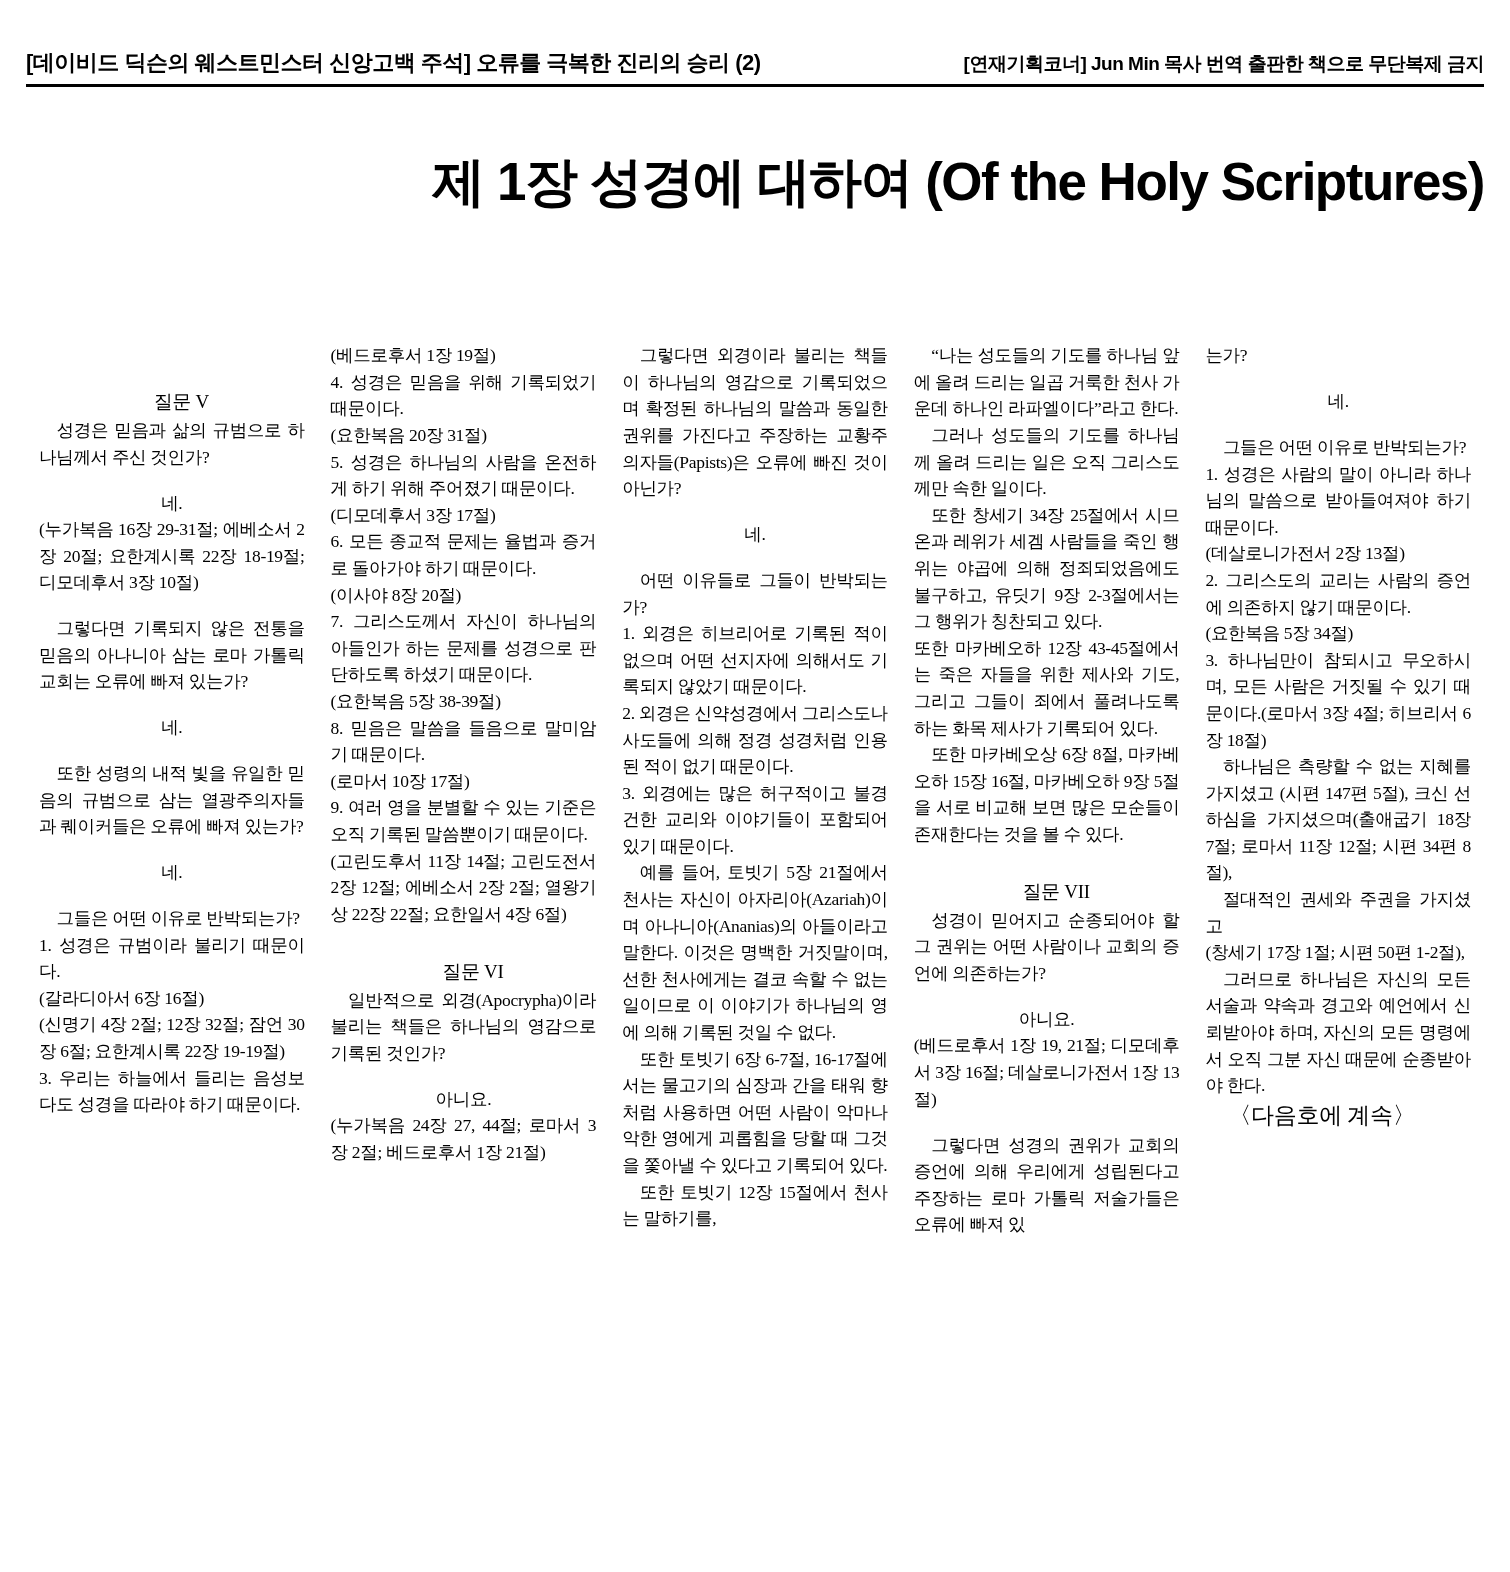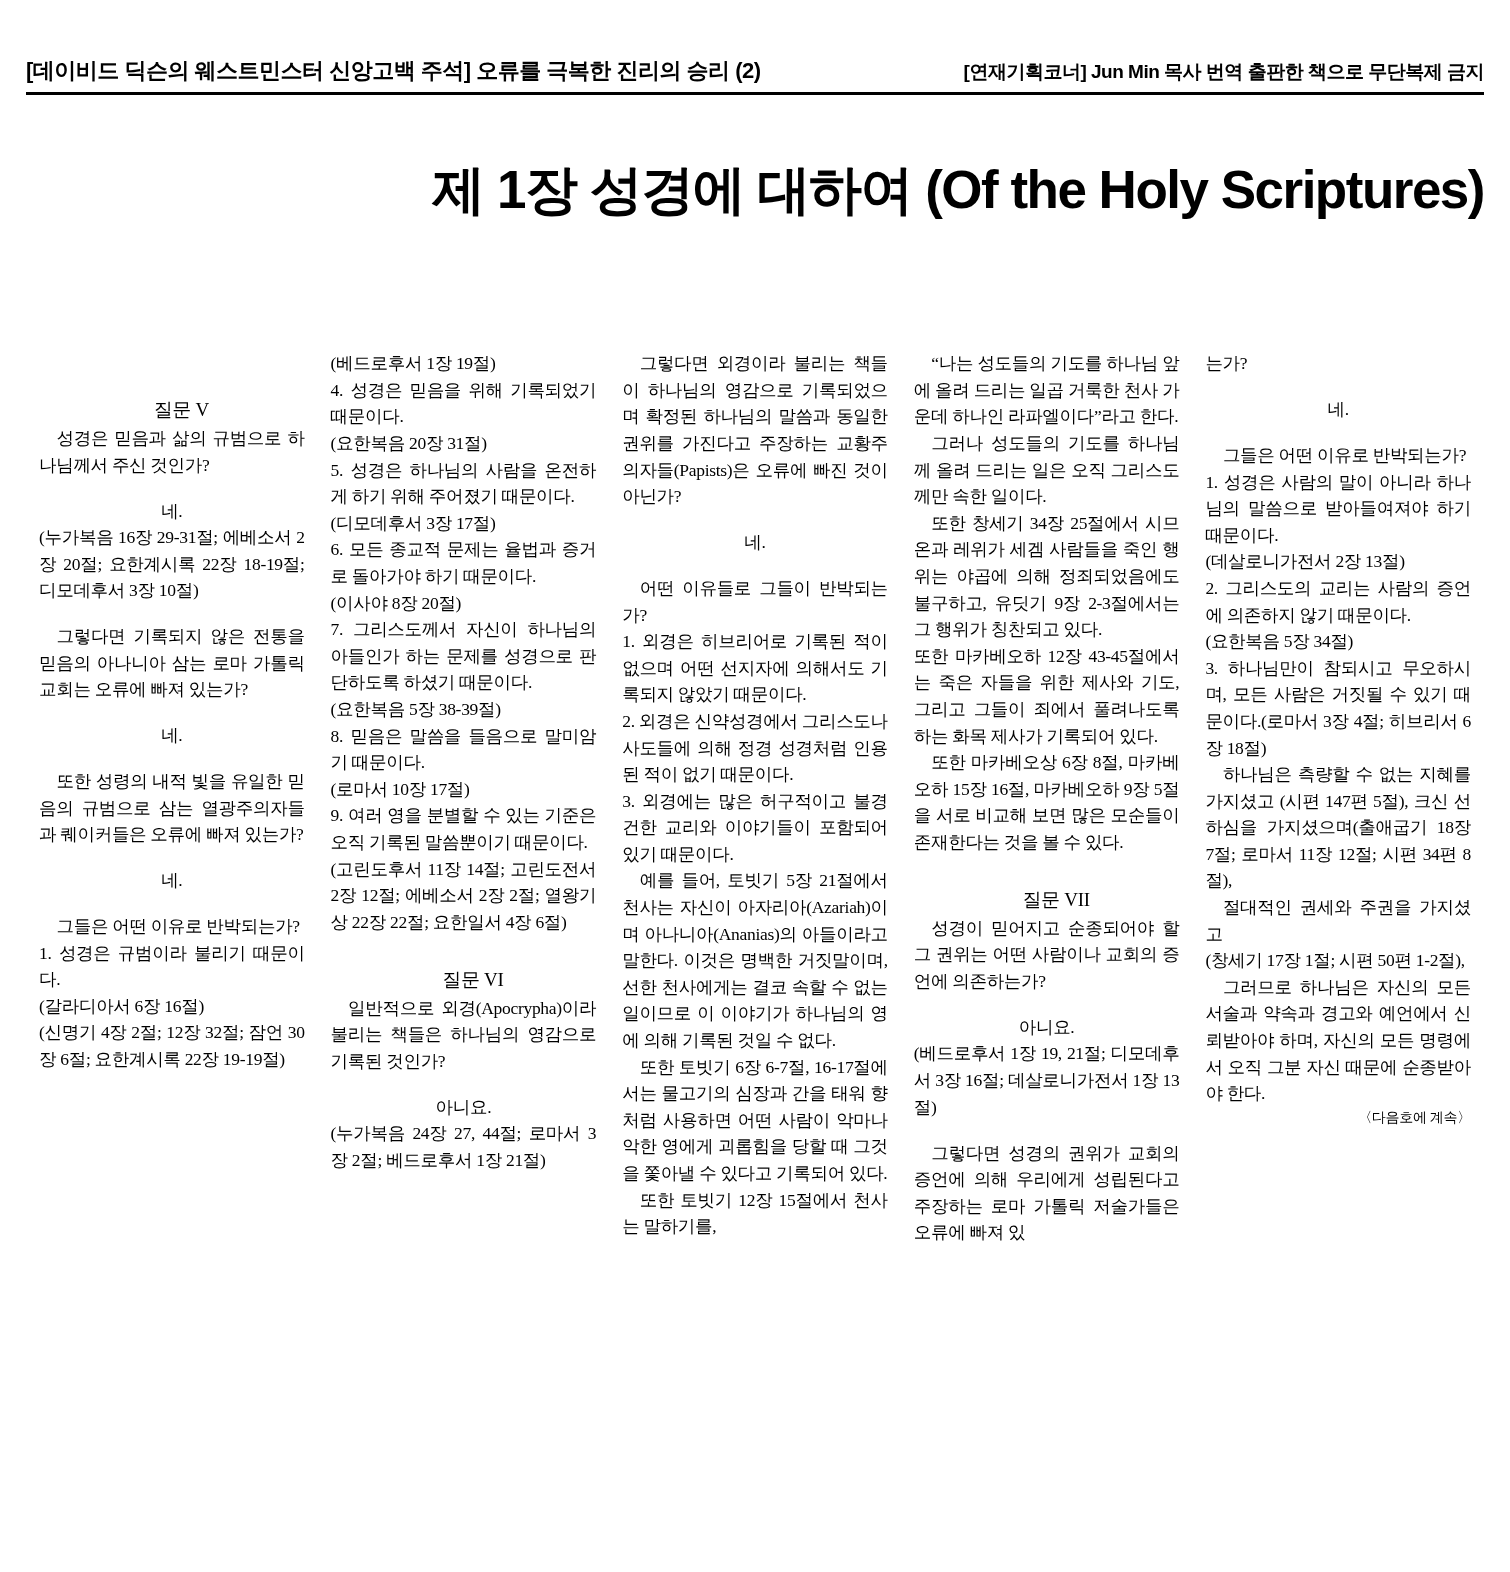--- a/index.html
+++ b/index.html
@@ -24,21 +24,20 @@
   }
 
   
   .masthead {
     display: flex;
     align-items: baseline;
     justify-content: space-between;
     padding-top: 48px;
     border-bottom: 3px solid #000;
     padding-bottom: 6px;
-    margin-top: 8px;
   }
   .masthead-left {
     font-family: "Liberation Sans", "DejaVu Sans", sans-serif;
     font-weight: bold;
     font-size: 22px;
     letter-spacing: -0.5px;
     white-space: nowrap;
   }
   .masthead-right {
     font-family: "Liberation Sans", "DejaVu Sans", sans-serif;
@@ -98,24 +97,24 @@
     font-weight: normal;
     font-size: 19px;
     margin: 0 0 1.0em 0;
     text-indent: 0;
     font-family: "Liberation Serif", "DejaVu Serif", serif;
   }
   .qhead.spaced {
     margin-top: 1.6em;
   }
   .endnote {
-    text-align: right;
+    text-align: left;
     text-indent: 0;
     margin-top: 1.4em;
-    font-size: 14px;
+    font-size: 23px;
   }
 </style>
 </head>
 <body>
 
 <div class="page">
 
   <div class="masthead">
     <div class="masthead-left">[데이비드 딕슨의 웨스트민스터 신앙고백 주석]  오류를 극복한 진리의 승리 (2)</div>
     <div class="masthead-right">[연재기획코너] Jun Min 목사 번역 출판한 책으로 무단복제 금지</div>
@@ -132,20 +131,21 @@
         <p class="center gap">네.</p>
         <p class="noindent">(누가복음 16장 29-31절; 에베소서 2장 20절; 요한계시록 22장 18-19절; 디모데후서 3장 10절)</p>
         <p class="gap">그렇다면 기록되지 않은 전통을 믿음의 아나니아 삼는 로마 가톨릭 교회는 오류에 빠져 있는가?</p>
         <p class="center gap">네.</p>
         <p class="gap">또한 성령의 내적 빛을 유일한 믿음의 규범으로 삼는 열광주의자들과 퀘이커들은 오류에 빠져 있는가?</p>
         <p class="center gap">네.</p>
         <p class="gap">그들은 어떤 이유로 반박되는가?</p>
         <p class="noindent">1. 성경은 규범이라 불리기 때문이다.</p>
         <p class="noindent">(갈라디아서 6장 16절)</p>
         <p class="noindent">(신명기 4장 2절; 12장 32절; 잠언 30장 6절; 요한계시록 22장 19-19절)</p>
+        <p class="noindent">3. 우리는 하늘에서 들리는 음성보다도 성경을 따라야 하기 때문이다.</p>
       </div>
     <div class="col" id="col-2">
         <p class="noindent">(베드로후서 1장 19절)</p>
         <p class="noindent">4. 성경은 믿음을 위해 기록되었기 때문이다.</p>
         <p class="noindent">(요한복음 20장 31절)</p>
         <p class="noindent">5. 성경은 하나님의 사람을 온전하게 하기 위해 주어졌기 때문이다.</p>
         <p class="noindent">(디모데후서 3장 17절)</p>
         <p class="noindent">6. 모든 종교적 문제는 율법과 증거로 돌아가야 하기 때문이다.</p>
         <p class="noindent">(이사야 8장 20절)</p>
         <p class="noindent">7. 그리스도께서 자신이 하나님의 아들인가 하는 문제를 성경으로 판단하도록 하셨기 때문이다.</p>

